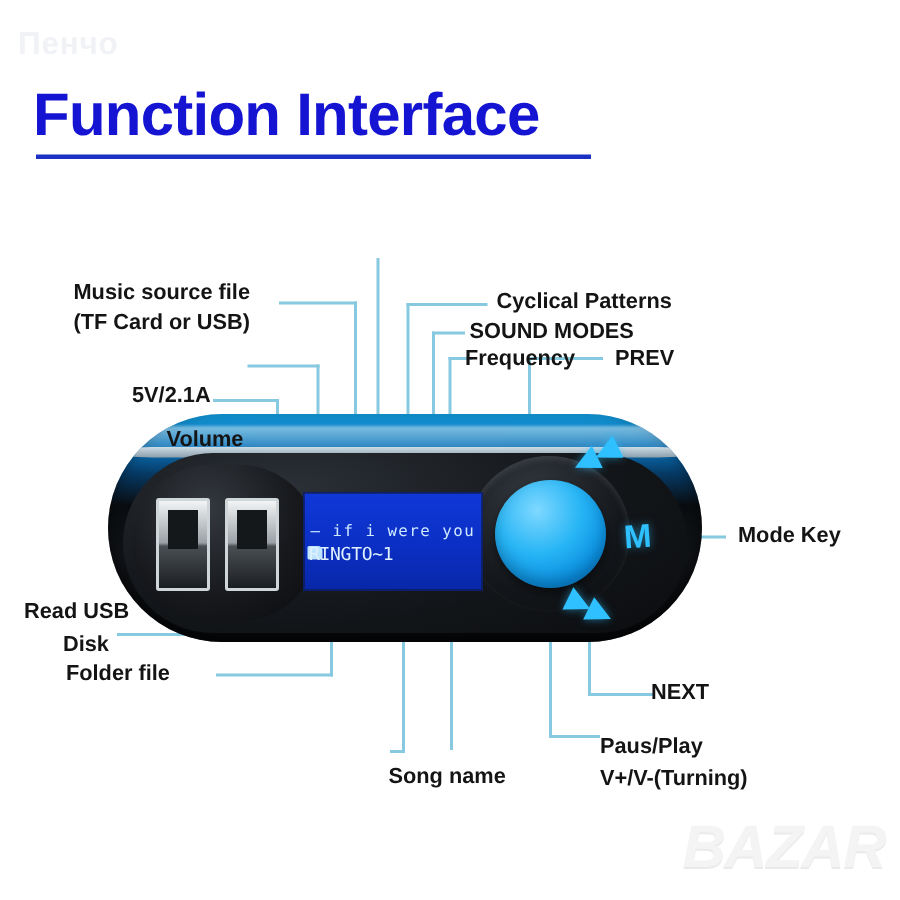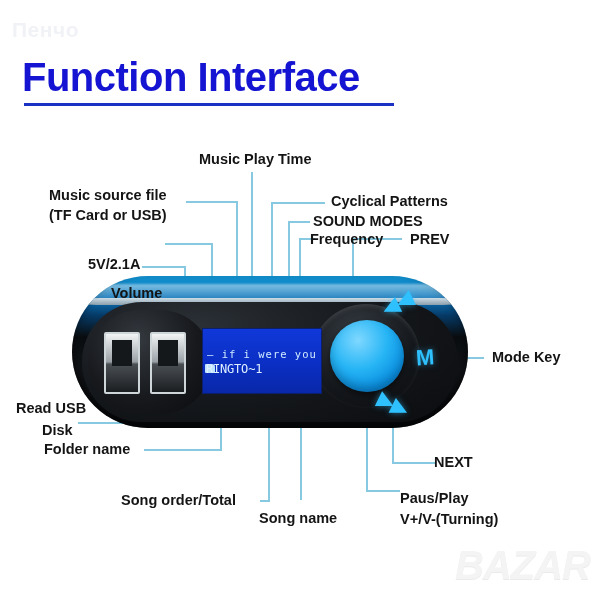--- a/index.html
+++ b/index.html
@@ -238,35 +238,33 @@
     <div class="lcd-marq">— if i were you</div>
     <div class="lcd-fico"></div>
     <div class="lcd-folder">RINGTO~1</div>
     <div class="lcd-order">0018/0021</div>
   </div>
 
   <div class="glyph g-prev">◀◀</div>
   <div class="glyph g-mode">M</div>
   <div class="glyph g-next">▶▶</div>
 
-  <div class="lbl" style="left:199px;top:150px;">Music Play Time</div>
   <div class="lbl" style="left:49px;top:186px;text-align:right;">Music source file</div>
   <div class="lbl" style="left:49px;top:206px;">(TF Card or USB)</div>
   <div class="lbl" style="left:111px;top:236px;margin-top:48px;">Volume</div>
   <div class="lbl" style="left:88px;top:255px;">5V/2.1A</div>
 
   <div class="lbl" style="left:331px;top:192px;">Cyclical Patterns</div>
   <div class="lbl" style="left:313px;top:212px;">SOUND MODES</div>
   <div class="lbl" style="left:310px;top:230px;">Frequency</div>
   <div class="lbl" style="left:410px;top:230px;">PREV</div>
   <div class="lbl" style="left:492px;top:348px;">Mode Key</div>
 
   <div class="lbl" style="left:16px;top:399px;">Read USB</div>
   <div class="lbl" style="left:42px;top:421px;">Disk</div>
-  <div class="lbl" style="left:44px;top:440px;">Folder name</div>
-  <div class="lbl" style="left:121px;top:491px;">Song order/Total</div>
+  <div class="lbl" style="left:44px;top:440px;">Folder file</div>
   <div class="lbl" style="left:259px;top:509px;">Song name</div>
 
   <div class="lbl" style="left:434px;top:453px;">NEXT</div>
   <div class="lbl" style="left:400px;top:489px;">Paus/Play</div>
   <div class="lbl" style="left:400px;top:510px;">V+/V-(Turning)</div>
 
 </div>
 
 </body></html>

